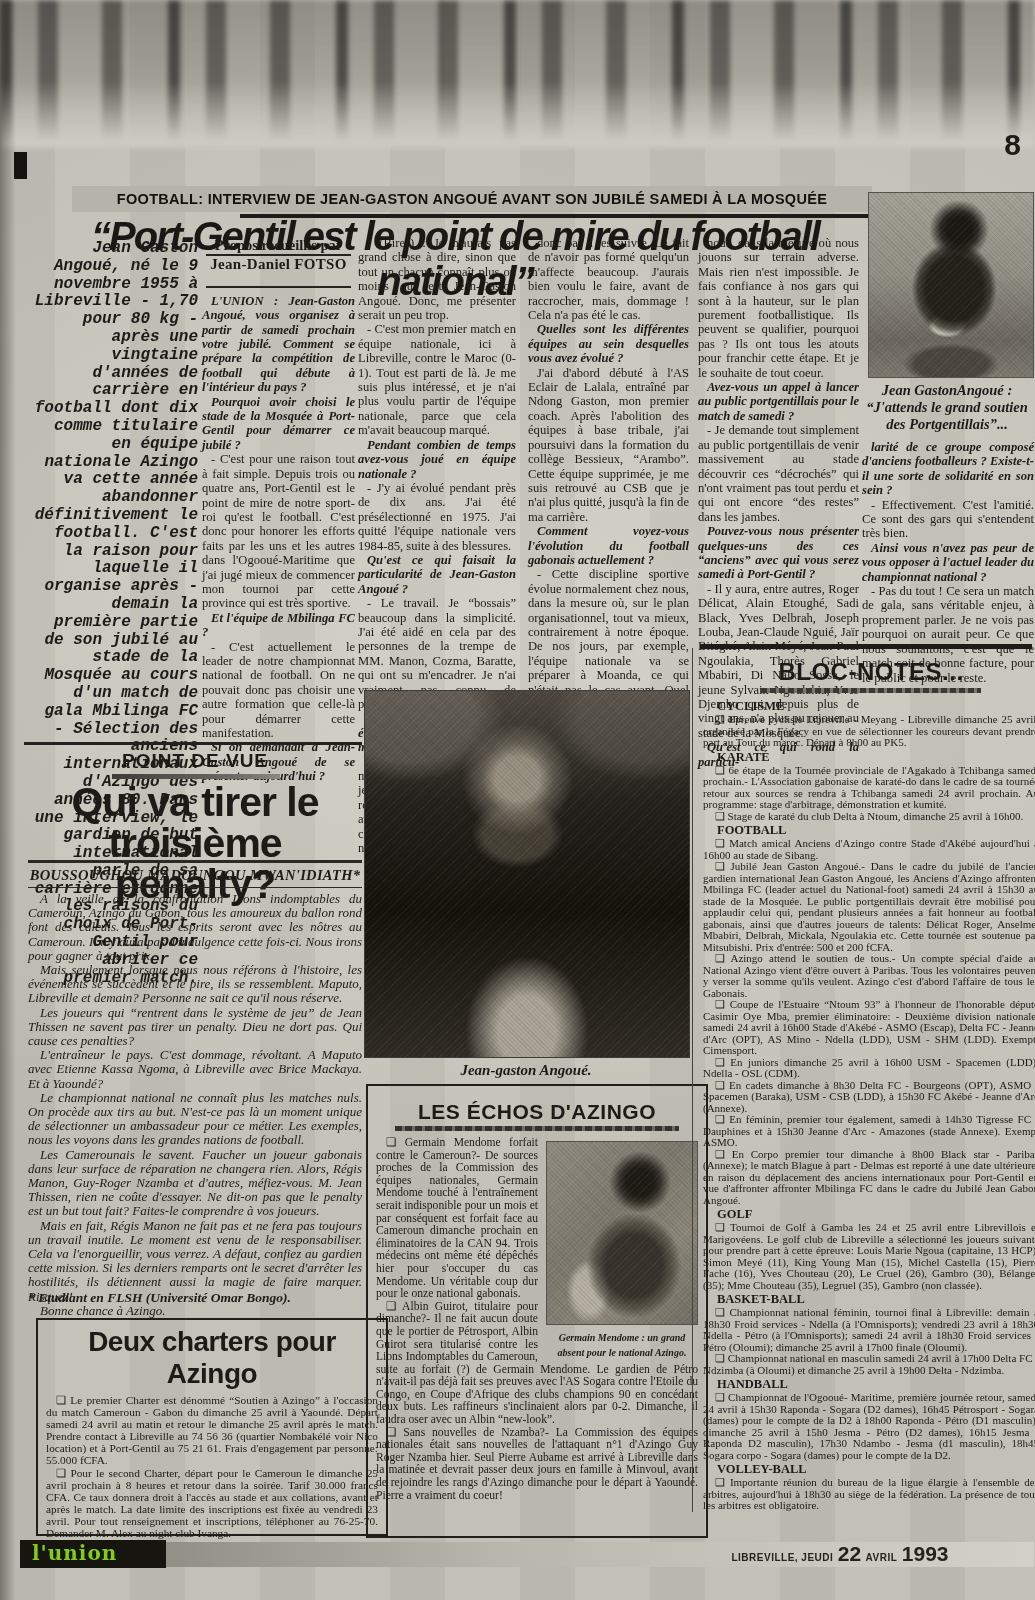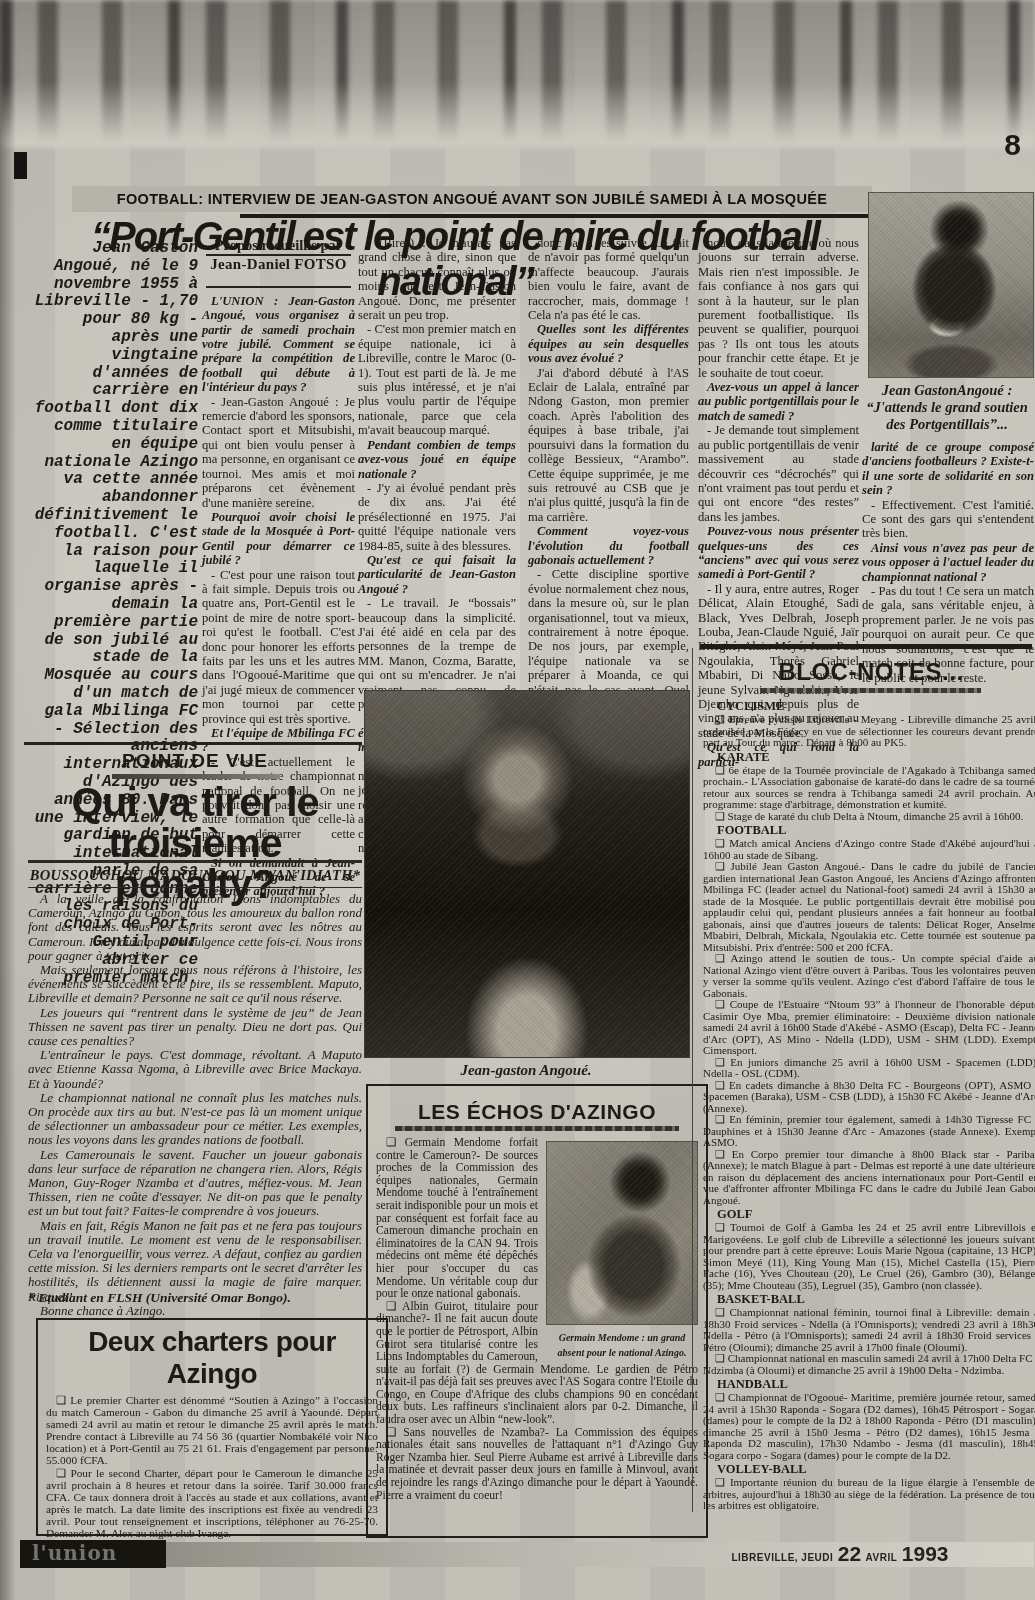--- a/index.html
+++ b/index.html
@@ -115,21 +115,21 @@
   .bloc-title{margin:10px 0 2px;text-align:center;font-family:"Liberation Sans",sans-serif;
     font-weight:bold;font-size:24px;letter-spacing:.5px;}
   .bloc-title-rule{width:220px;height:5px;margin:0 auto 6px;
     background:repeating-linear-gradient(90deg,#3a3834 0 6px,#7a776d 6px 9px);}
   .bn-heading{font-weight:bold;font-size:12.5px;margin:1px 0 0 14px;}
   .bn-item{margin:0;font-size:11px;line-height:11.5px;text-align:justify;text-indent:12px;}
   
   .footer-band{position:absolute;left:150px;top:1542px;width:884px;height:25px;
     background:linear-gradient(90deg,#8f8d84,#b9b6ad 40%,#cac7be 75%,#d3d0c7);}
   .brand{position:absolute;left:20px;top:1540px;width:134px;height:28px;background:#16150f;
-    color:#737373;font-family:"DejaVu Serif",serif;font-weight:bold;font-size:20px;
+    color:#84cc16;font-family:"DejaVu Serif",serif;font-weight:bold;font-size:20px;
     line-height:27px;padding-left:12px;letter-spacing:1px;}
   .dateline{position:absolute;left:650px;top:1542px;width:380px;text-align:center;
     font-family:"Liberation Sans",sans-serif;font-weight:bold;color:#23221e;}
   .dateline .sm{font-size:10px;text-transform:uppercase;letter-spacing:.5px;}
   .dateline .lg{font-size:21px;}
 </style>
 </head>
 <body>
 
 <div class="page">
@@ -142,21 +142,20 @@
   <div class="kicker-rule"></div>
   <h1 class="headline">“Port-Gentil est le point de mire du football national”</h1>
 
   <div class="standfirst">Jean Gaston Angoué, né le 9 novembre 1955 à Libreville - 1,70  pour 80 kg - après une vingtaine d'années de carrière en football dont dix comme titulaire en équipe nationale Azingo va cette année abandonner définitivement le football. C'est la raison pour laquelle il organise après -demain la première partie de son jubilé au stade de la Mosquée au cours d'un match de gala Mbilinga FC - Sélection des anciens internationaux d'Azingo des années 80. Dans une interview, le gardien de but international parle de sa carrière et donne les raisons du choix de Port-Gentil pour abriter ce premier match.</div>
 
   <div class="col col2">
     <div class="byline-label">Propos recueillis par</div>
     <div class="byline-name">Jean-Daniel FOTSO</div>
     <div>
         <p class="pt-q">L'UNION : Jean-Gaston Angoué, vous organisez à partir de samedi prochain votre jubilé. Comment se prépare la compétition de football qui débute à l'intérieur du pays ?</p>
-        <p class="pt-a">- Jean-Gaston Angoué : Je remercie d'abord les sponsors, Contact sport et Mitsubishi, qui ont bien voulu penser à ma personne, en organisant ce tournoi. Mes amis et moi préparons cet évènement d'une manière sereine.</p>
         <p class="pt-q">Pourquoi avoir choisi le stade de la Mosquée à Port-Gentil pour démarrer ce jubilé ?</p>
         <p class="pt-a">- C'est pour une raison tout à fait simple. Depuis trois ou quatre ans, Port-Gentil est le point de mire de notre sport-roi qu'est le football. C'est donc pour honorer les efforts faits par les uns et les autres dans l'Ogooué-Maritime que j'ai jugé mieux de commencer mon tournoi par cette province qui est très sportive.</p>
         <p class="pt-q">Et l'équipe de Mbilinga FC ?</p>
         <p class="pt-a">- C'est actuellement le leader de notre championnat national de football. On ne pouvait donc pas choisir  une autre formation que celle-là pour démarrer cette manifestation.</p>
         <p class="pt-q">Si on demandait à Jean-Gaston Angoué de se présenter aujourd'hui ?</p>
       </div>
   </div>
   <div class="col col3">
       <p class="pt-a">- (Rires) : Je n'aurais pas grand chose à dire, sinon que tout un chacun connaît plus ou moins qui est Jean-Gaston Angoué. Donc, me présenter serait un peu trop.</p>
       <p class="pt-a">- C'est mon premier match en équipe nationale, ici à Libreville, contre le Maroc (0-1). Tout est parti de là. Je me suis plus intéressé, et je n'ai plus voulu partir de l'équipe nationale, parce que cela m'avait beaucoup marqué.</p>

